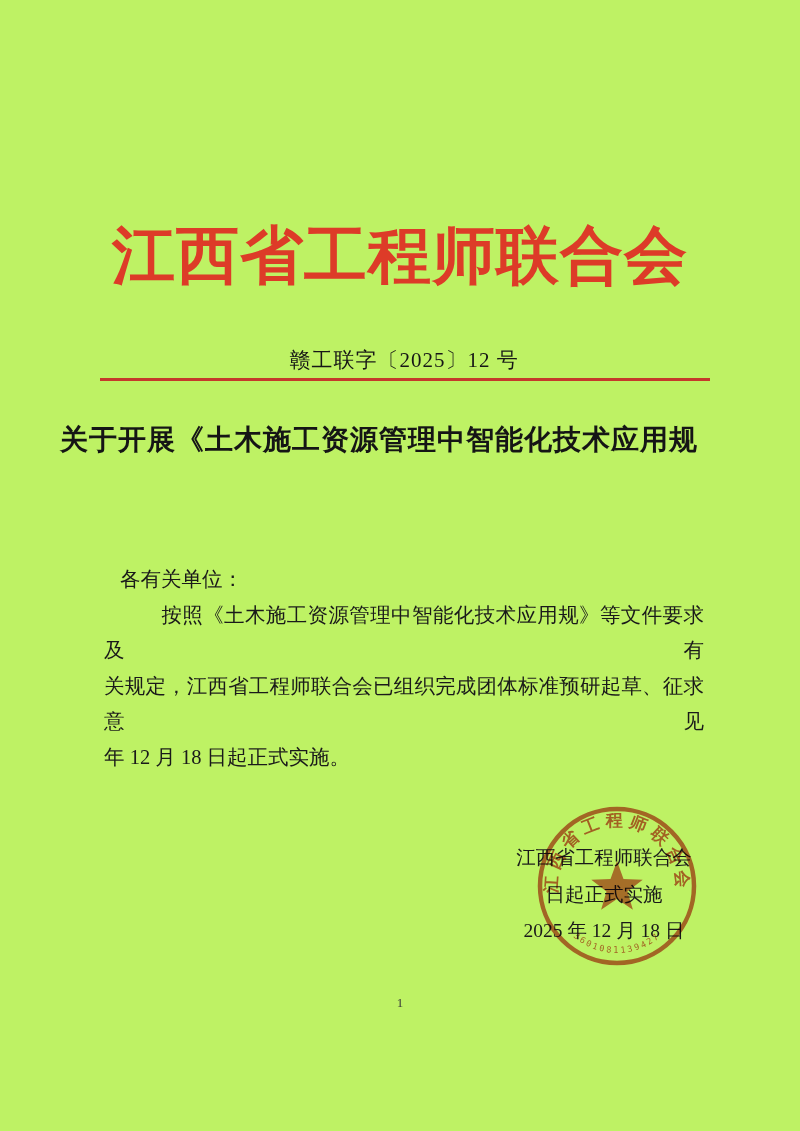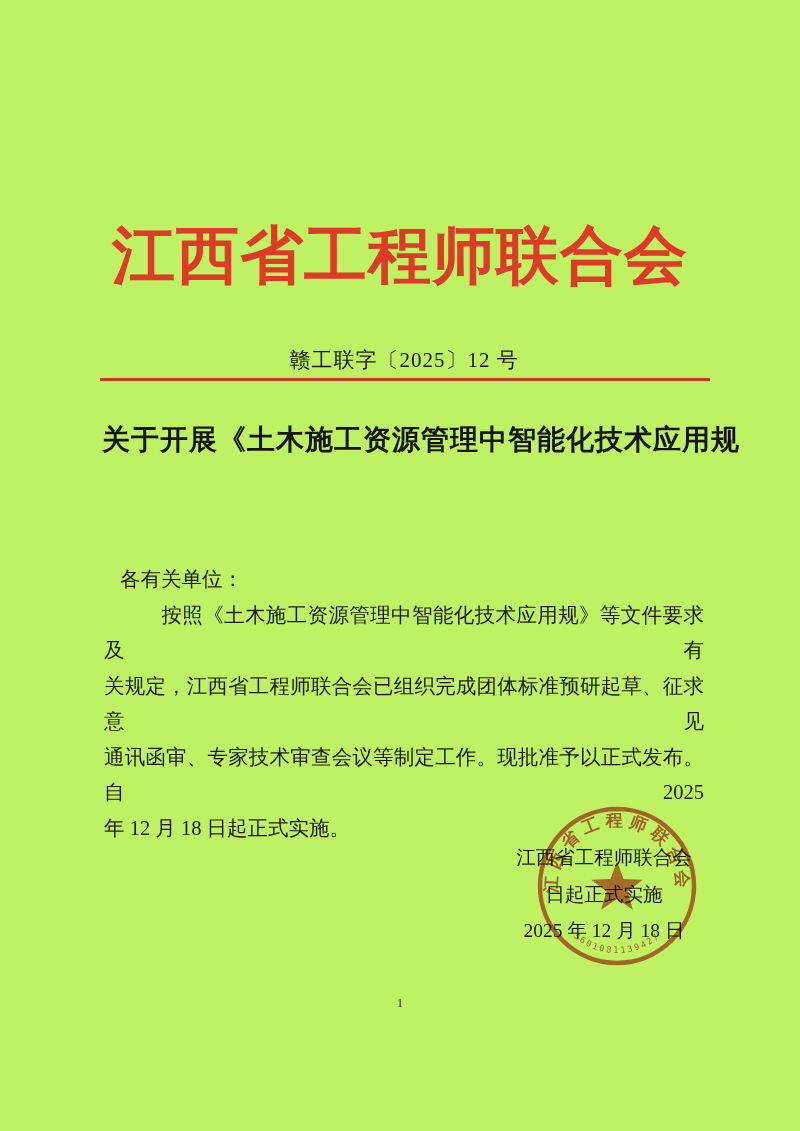--- a/index.html
+++ b/index.html
@@ -56,21 +56,21 @@
     height: 3px;
     background: #c5392b;
   }
 
   
   .doc-title {
     position: absolute;
     top: 420px;
     left: 60px;
     right: 60px;
-    text-align: right;
+    text-align: left;
     font-family: "Liberation Sans", "DejaVu Sans", sans-serif;
     font-weight: bold;
     font-size: 28px;
     line-height: 40px;
     letter-spacing: 1px;
     color: #151515;
   }
 
   
   .doc-body {
@@ -169,21 +169,20 @@
   <div class="red-rule"></div>
 
   <div class="doc-title">
     <div>关于开展《土木施工资源管理中智能化技术应用规</div>
   </div>
 
   <div class="doc-body">
     <div class="salutation">各有关单位：</div>
     <div class="para-line indent jl">按照《土木施工资源管理中智能化技术应用规》等文件要求及有</div>
     <div class="para-line jl">关规定，江西省工程师联合会已组织完成团体标准预研起草、征求意见</div>
-    <div class="para-line jl">通讯函审、专家技术审查会议等制定工作。现批准予以正式发布。自 2025</div>
     <div class="para-line">年 12 月 18 日起正式实施。</div>
   </div>
 
   <div class="signature">
     <div>江西省工程师联合会</div>
     <div>日起正式实施</div>
     <div>2025 年 12 月 18 日</div>
   </div>
 
   <svg class="seal" viewBox="0 0 172 172" xmlns="http://www.w3.org/2000/svg">

